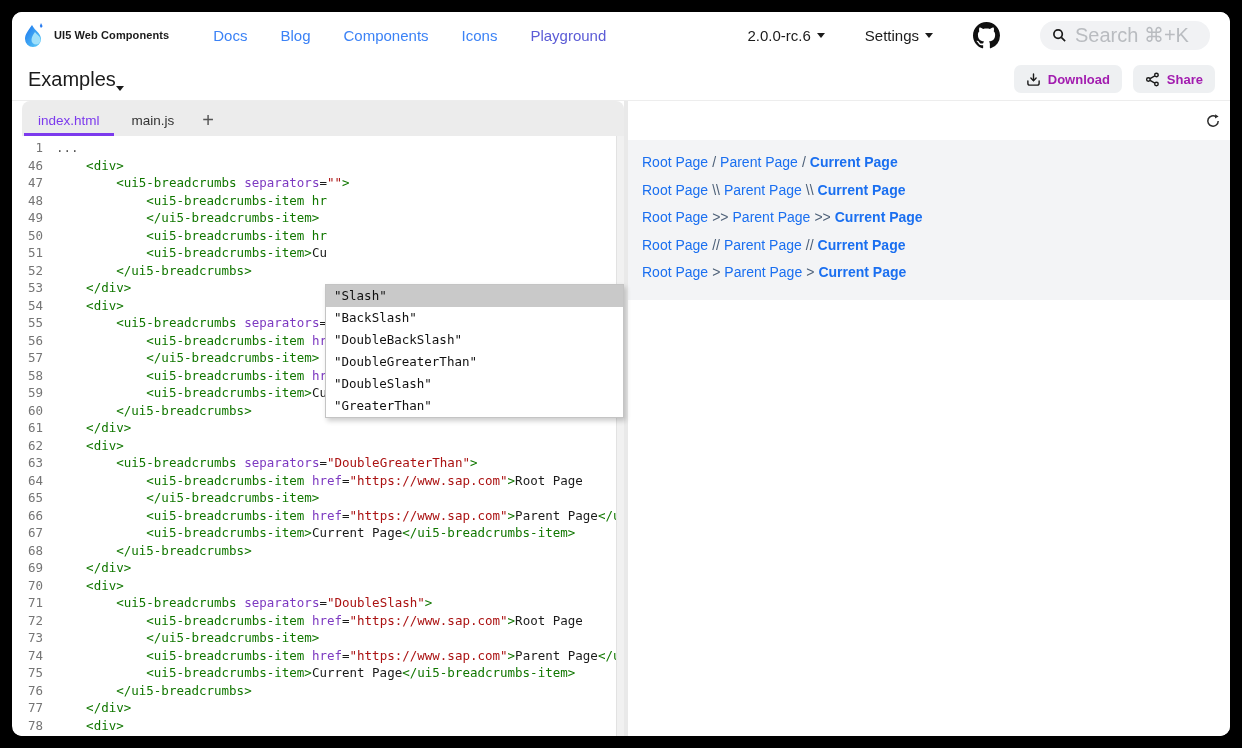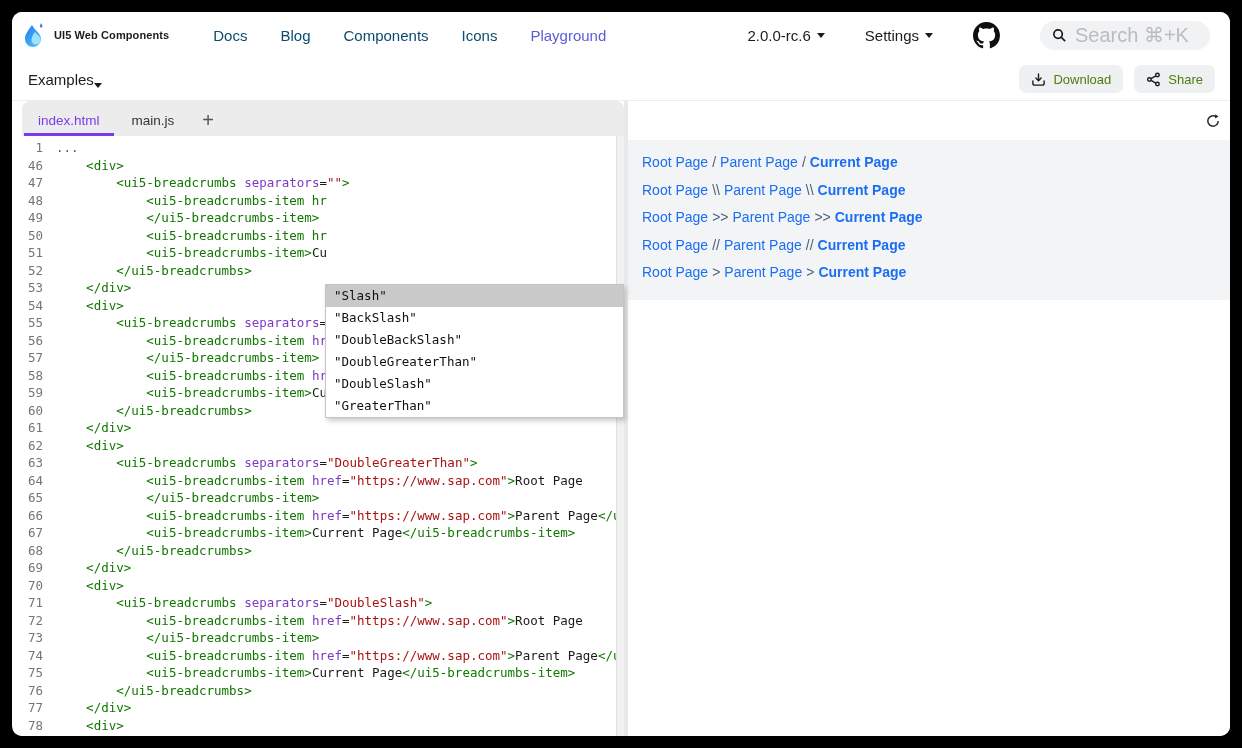--- a/index.html
+++ b/index.html
@@ -4,33 +4,33 @@
 <style>
   html,body{margin:0;padding:0;background:#000;}
   body{width:1242px;height:748px;position:relative;font-family:"Liberation Sans",sans-serif;-webkit-font-smoothing:antialiased;}
   .window{position:absolute;left:12px;top:12px;width:1218px;height:724px;background:#fff;border-radius:10px;overflow:hidden;}
 
   
   .hdr{height:46px;display:flex;align-items:center;padding:0 20px 0 10px;background:#fff;}
   .brand{display:flex;align-items:center;gap:8px;}
   .brand-title{font-size:11px;font-weight:bold;color:#1b1b1b;letter-spacing:.1px;}
   .nav{display:flex;align-items:center;gap:33px;margin-left:44px;}
-  .nav-item{font-size:15px;color:#0c4a6e;cursor:pointer;}
+  .nav-item{font-size:15px;color:#3b82f6;cursor:pointer;}
   .nav-item.active{color:#5b5bd6;}
   .hdr-right{margin-left:auto;display:flex;align-items:center;gap:40px;}
   .menu-label{font-size:15px;color:#1b1b1b;display:flex;align-items:center;gap:6px;cursor:pointer;}
   .caret{width:0;height:0;border-left:4.5px solid transparent;border-right:4.5px solid transparent;border-top:5.5px solid #1b1b1b;display:inline-block;}
   .search{display:flex;align-items:center;gap:8px;background:#f1f2f4;border-radius:15px;height:29px;width:170px;padding:0 12px;box-sizing:border-box;}
   .search-ph{font-size:20px;color:#b9bcc0;}
 
   
   .bar2{height:42px;display:flex;align-items:center;padding:0 15px 0 16px;background:#fff;border-bottom:1px solid #ededed;}
-  .examples{font-size:15px;color:#1b1b1b;display:flex;align-items:flex-end;cursor:pointer;}
+  .examples{font-size:20px;color:#1b1b1b;display:flex;align-items:flex-end;cursor:pointer;}
   .bar2-right{margin-left:auto;display:flex;align-items:center;gap:11px;}
-  .btn{display:flex;align-items:center;gap:7px;background:#eef0f2;border:none;border-radius:7px;height:28px;padding:0 12px;font-size:13px;font-weight:normal;color:#4d7c0f;font-family:"Liberation Sans",sans-serif;cursor:pointer;text-align:center;}
+  .btn{display:flex;align-items:center;gap:7px;background:#eef0f2;border:none;border-radius:7px;height:28px;padding:0 12px;font-size:13px;font-weight:bold;color:#a21caf;font-family:"Liberation Sans",sans-serif;cursor:pointer;text-align:center;}
 
   
   .content{position:relative;height:635px;display:flex;}
   .editor-col{width:612px;position:relative;}
   .tabbar{position:absolute;left:10px;top:0;right:0;height:35px;background:#ececec;border-radius:8px 8px 0 0;display:flex;align-items:flex-end;}
   .tab{font-size:13.5px;padding:9px 16px 8px;color:#333;position:relative;cursor:pointer;}
   .tab.active{color:#7c3aed;}
   .tab.active::after{content:"";position:absolute;left:2px;right:2px;bottom:0;height:3px;background:#7c3aed;}
   .tab-plus{font-size:20px;color:#555;padding:4px 12px 6px;cursor:pointer;line-height:1;}
   .code{position:absolute;left:1px;top:35px;right:7px;bottom:0;background:#fff;overflow:hidden;padding-top:3px;font-family:"DejaVu Sans Mono","Liberation Mono",monospace;font-size:12.5px;line-height:17.5px;}

